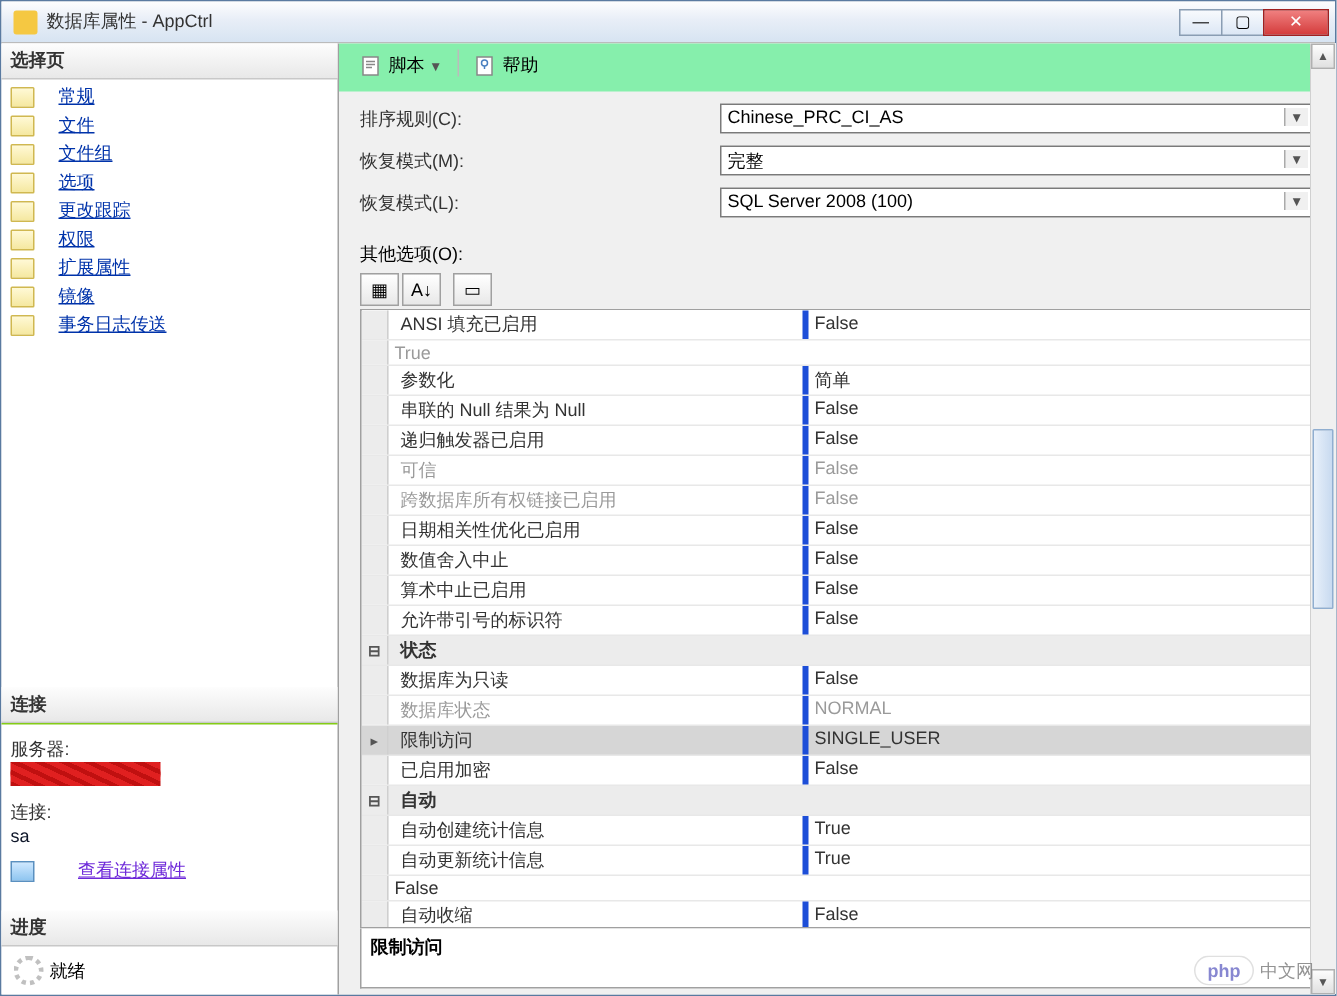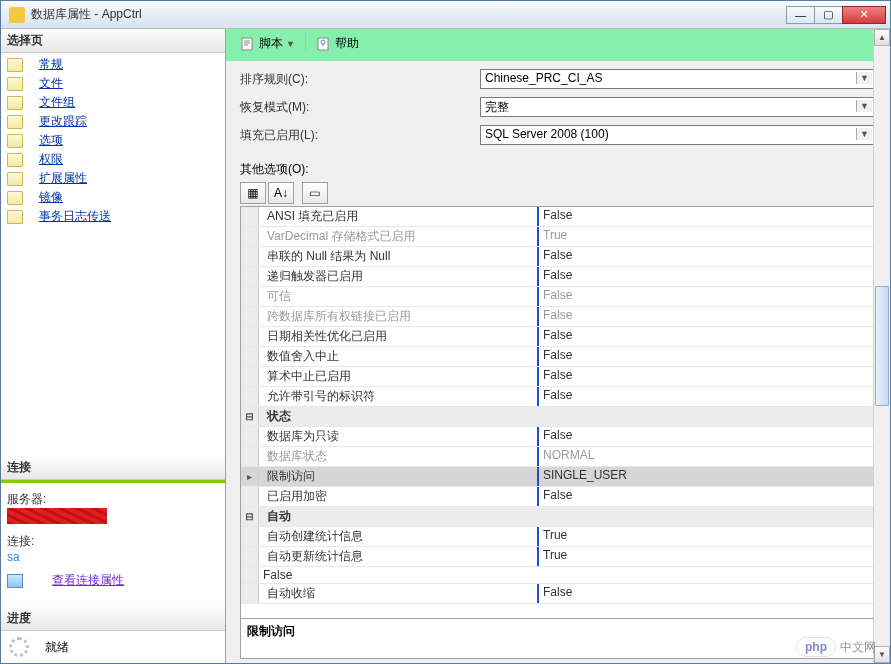--- a/index.html
+++ b/index.html
@@ -17,30 +17,30 @@
     
     .body { display: flex; height: calc(100% - 28px); }
     
     .left-pane { width: 225px; background: #fff; border-right: 1px solid #a0a0a0; display: flex; flex-direction: column; }
     .section-header { background: linear-gradient(#fdfdfd, #e8e8e8); border-bottom: 1px solid #c8c8c8; padding: 3px 6px; font-weight: bold; color: #333; }
     .page-list { padding: 2px 4px; }
     .page-item { display: flex; align-items: center; gap: 16px; padding: 1px 2px; cursor: pointer; color: #0033aa; text-decoration: underline; }
     .page-icon { width: 16px; height: 14px; background: linear-gradient(#fff9d6,#f5e8a0); border: 1px solid #d0b850; border-radius: 1px; flex-shrink:0; }
     
     .left-spacer { flex: 1; }
-    .conn-section { padding: 4px 6px; border-top: 3px solid #84cc16; }
+    .conn-section { padding: 4px 6px; border-top: 1px solid #84cc16; }
     .conn-label { color: #333; margin-top: 4px; }
-    .conn-value { color: #3b82f6; margin-bottom: 6px; }
+    .conn-value { color: #0f172a; margin-bottom: 6px; }
     .redacted { display:inline-block; width: 100px; height: 16px; background: #e02020; border-radius: 8px; position: relative; }
     .redacted::after{ content:""; position:absolute; width:100%; height:100%; background: repeating-linear-gradient(25deg, #c01010 0 3px, #e02020 3px 7px);}
     .link-row { display:flex; align-items:center; gap:6px; margin-top:8px;}
     .link-icon { width:16px; height:14px; background: linear-gradient(#cfe8ff,#8ec5f0); border:1px solid #5a90c0;}
     .link { color:#6d28d9; text-decoration: underline; cursor:pointer;margin-left:23px;}
     
-    .progress-sec { padding: 6px 8px; display:flex; align-items:center; gap:16px;}
+    .progress-sec { padding: 6px 8px; display:flex; align-items:center; gap:4px;}
     .spinner { width:20px; height:20px; border:3px dotted #c0c0c0; border-radius:50%;}
     
     .right-pane { flex: 1; display: flex; flex-direction: column; background: #f0f0f0; }
     .toolbar { height: 32px; display:flex; align-items:flex-start; gap:6px; padding: 4px 10px; background:#86efac;}
     .tool-btn { display:flex; align-items:center; gap:3px; cursor:pointer; padding:2px 4px;}
     .tool-icon { width:16px; height:16px; display:inline-block;}
     .dropdown-arrow { font-size:9px; color:#555;}
     
     .content { flex:1; padding: 8px 14px 4px 14px; display:flex; flex-direction:column; overflow:hidden;}
     
@@ -49,21 +49,21 @@
     .form-select { flex:1; height:20px; border:1px solid #7a7a7a; background:#fff; padding: 1px 18px 1px 4px; position:relative; cursor:pointer; font-size:12px; }
     .form-select::after { content:"▼"; position:absolute; right:3px; top:2px; font-size:9px; color:#555; background:#f0f0f0; padding:1px 3px; border-left:1px solid #aaa;}
     
     .other-label { margin: 8px 0 4px 0;}
     .grid-toolbar { display:flex; gap:2px; margin-bottom:2px;}
     .gt-btn { width:26px; height:22px; border:1px solid #a0a0a0; background:linear-gradient(#fff,#e8e8e8); cursor:pointer; display:flex; align-items:center; justify-content:center;}
     
     .prop-grid { flex:1; border:1px solid #a0a0a0; background:#fff; overflow-y:auto;}
     .pg-row { display:flex; border-bottom:1px solid #e8e8e8; min-height:17px; align-items:stretch;}
     .pg-gutter { width:18px; background:#ececec; border-right:1px solid #cfcfcf; flex-shrink:0; display:flex; align-items:center; justify-content:center; font-size:10px; color:#555;}
-    .pg-name { width: 280px; padding: 1px 4px 1px 8px; border-right:2px solid #1d4ed8; color:#333;}
+    .pg-name { width: 280px; padding: 1px 4px 1px 8px; border-right:4px solid #1d4ed8; color:#333;}
     .pg-value { flex:1; padding:1px 4px; color:#333;}
     .pg-row.category { background:#ececec; font-weight:bold;}
     .pg-row.category .pg-name { border-right:none;}
     .pg-row.disabled .pg-name, .pg-row.disabled .pg-value { color:#9a9a9a;}
     .pg-row.selected { background:#d6d6d6;}
     .pg-row.selected .pg-gutter { background:#d6d6d6;}
     
     .desc-box { border:1px solid #a0a0a0; border-top:none; background:#fff; padding:4px 6px; height:40px; font-weight:bold;}
     
     .watermark { position:absolute; right:14px; bottom:6px; display:flex; align-items:center; gap:4px; opacity:0.9;}
@@ -101,25 +101,25 @@
           <div class="page-item">
             <span class="page-icon"></span>
             <span>文件</span>
           </div>
           <div class="page-item">
             <span class="page-icon"></span>
             <span>文件组</span>
           </div>
           <div class="page-item">
             <span class="page-icon"></span>
+            <span>选项</span>
+          </div>
+          <div class="page-item">
+            <span class="page-icon"></span>
             <span>更改跟踪</span>
-          </div>
-          <div class="page-item">
-            <span class="page-icon"></span>
-            <span>选项</span>
           </div>
           <div class="page-item">
             <span class="page-icon"></span>
             <span>权限</span>
           </div>
           <div class="page-item">
             <span class="page-icon"></span>
             <span>扩展属性</span>
           </div>
           <div class="page-item">
@@ -177,21 +177,21 @@
       <div class="content">
         <div class="form-row">
           <div class="form-label">排序规则(C):</div>
           <div class="form-select"><span>Chinese_PRC_CI_AS</span></div>
         </div>
         <div class="form-row">
           <div class="form-label">恢复模式(M):</div>
           <div class="form-select"><span>完整</span></div>
         </div>
         <div class="form-row">
-          <div class="form-label">填充已启用(L):</div>
+          <div class="form-label">恢复模式(L):</div>
           <div class="form-select"><span>SQL Server 2008 (100)</span></div>
         </div>
 
         <div class="other-label">其他选项(O):</div>
         <div class="grid-toolbar">
           <div class="gt-btn">
               <span>▦</span>
             </div>
           <div class="gt-btn">
               <span>A↓</span>
@@ -202,22 +202,26 @@
         </div>
 
         <div class="prop-grid" id="prop-grid">
             <div class="pg-row">
               <div class="pg-gutter"></div>
               <div class="pg-name">ANSI 填充已启用</div>
               <div class="pg-value">False</div>
             </div>
             <div class="pg-row disabled">
               <div class="pg-gutter"></div>
-              <div class="pg-name">VarDecimal 存储格式已启用</div>
               <div class="pg-value">True</div>
+            </div>
+            <div class="pg-row">
+              <div class="pg-gutter"></div>
+              <div class="pg-name">参数化</div>
+              <div class="pg-value">简单</div>
             </div>
             <div class="pg-row">
               <div class="pg-gutter"></div>
               <div class="pg-name">串联的 Null 结果为 Null</div>
               <div class="pg-value">False</div>
             </div>
             <div class="pg-row">
               <div class="pg-gutter"></div>
               <div class="pg-name">递归触发器已启用</div>
               <div class="pg-value">False</div>

